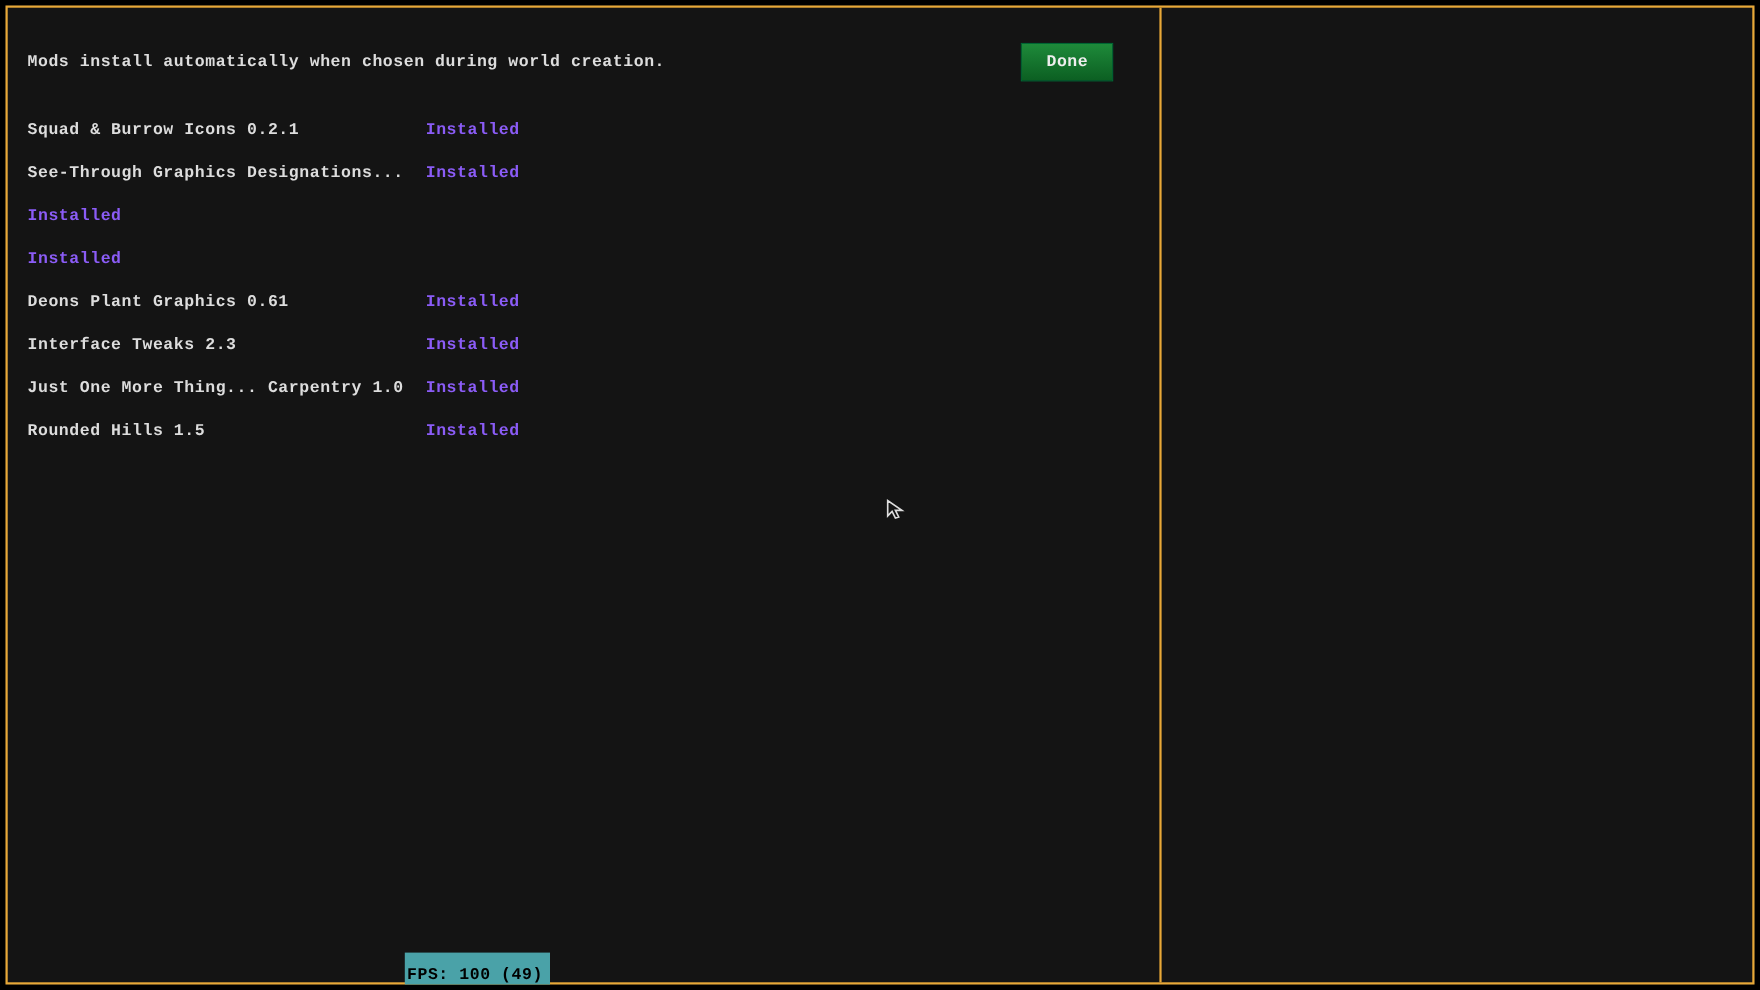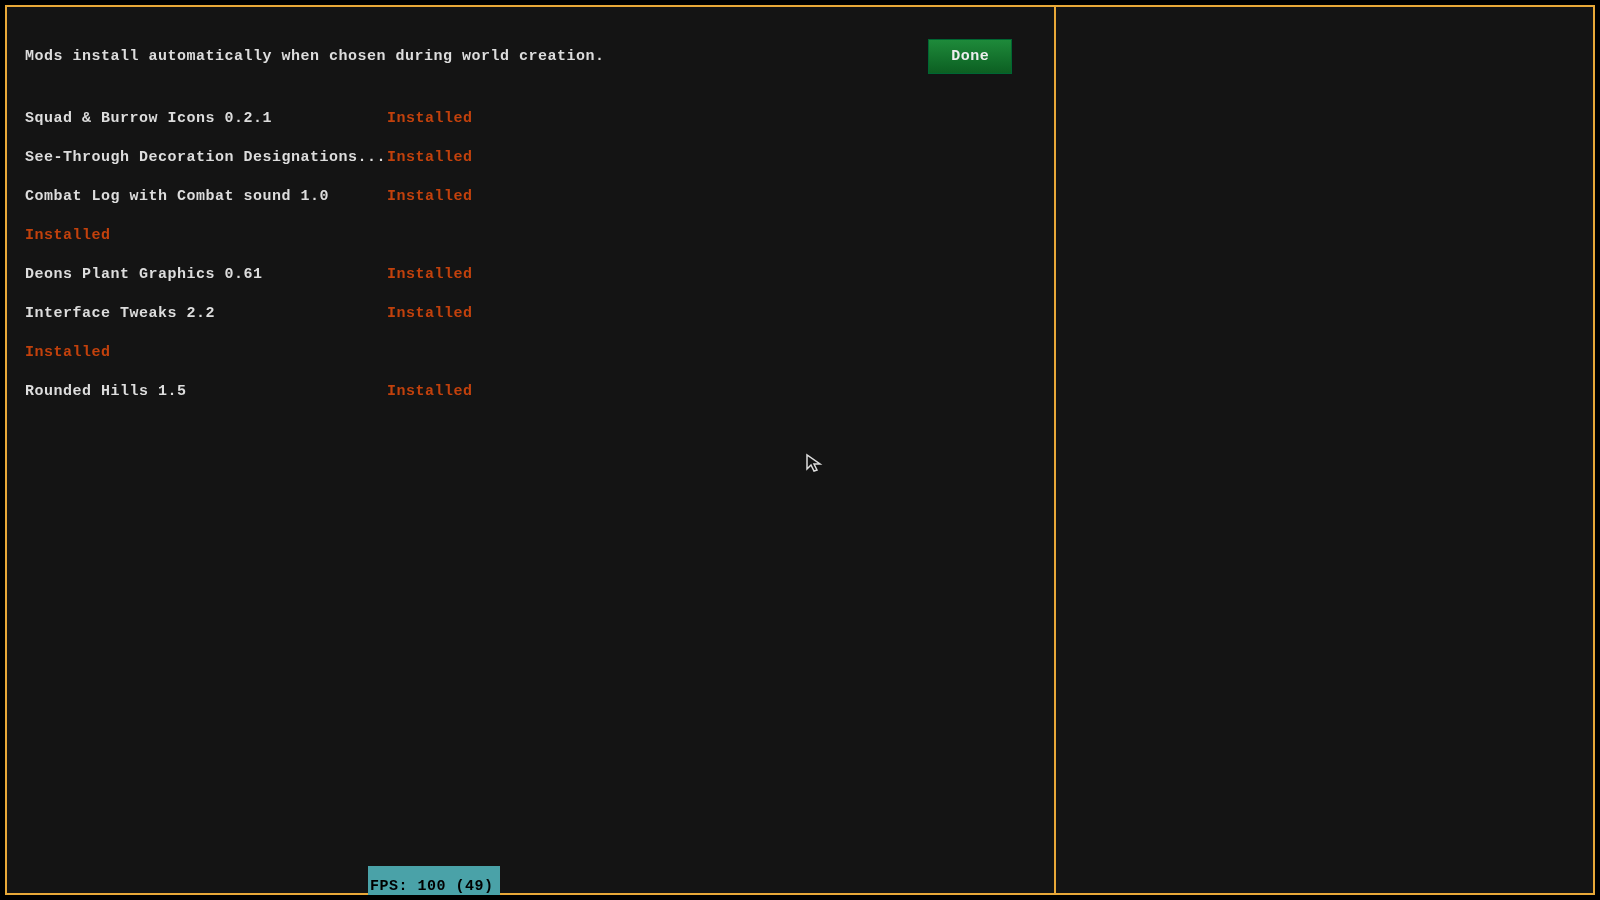--- a/index.html
+++ b/index.html
@@ -71,21 +71,21 @@
     .mod-row {
       display: flex;
       align-items: baseline;
     }
     .mod-name {
       color: #ddd;
       width: 362px;
       letter-spacing: 0.5px;
     }
     .mod-status {
-      color: #c2410c;
+      color: #8b5cf6;
       letter-spacing: 0.5px;
     }
     .fps-bar {
       position: absolute;
       bottom: 5px;
       left: 368px;
       background: #4aa2a8;
       color: #000;
       padding: 12px 6px 0px 2px;
       font-family: inherit;
@@ -114,39 +114,39 @@
     <div class="header-row">
       <span class="info-text">Mods install automatically when chosen during world creation.</span>
       <button class="done-button">Done</button>
     </div>
     <div class="mod-list">
       <div class="mod-row">
         <span class="mod-name">Squad &amp; Burrow Icons 0.2.1</span>
         <span class="mod-status">Installed</span>
       </div>
       <div class="mod-row">
-        <span class="mod-name">See-Through Decoration Designations...</span>
+        <span class="mod-name">See-Through Graphics Designations...</span>
         <span class="mod-status">Installed</span>
       </div>
       <div class="mod-row">
-        <span class="mod-name">Combat Log with Combat sound 1.0</span>
         <span class="mod-status">Installed</span>
       </div>
       <div class="mod-row">
         <span class="mod-status">Installed</span>
       </div>
       <div class="mod-row">
         <span class="mod-name">Deons Plant Graphics 0.61</span>
         <span class="mod-status">Installed</span>
       </div>
       <div class="mod-row">
-        <span class="mod-name">Interface Tweaks 2.2</span>
+        <span class="mod-name">Interface Tweaks 2.3</span>
         <span class="mod-status">Installed</span>
       </div>
       <div class="mod-row">
+        <span class="mod-name">Just One More Thing... Carpentry 1.0</span>
         <span class="mod-status">Installed</span>
       </div>
       <div class="mod-row">
         <span class="mod-name">Rounded Hills 1.5</span>
         <span class="mod-status">Installed</span>
       </div>
     </div>
   </div>
   <div class="side-panel"></div>
 </div>

